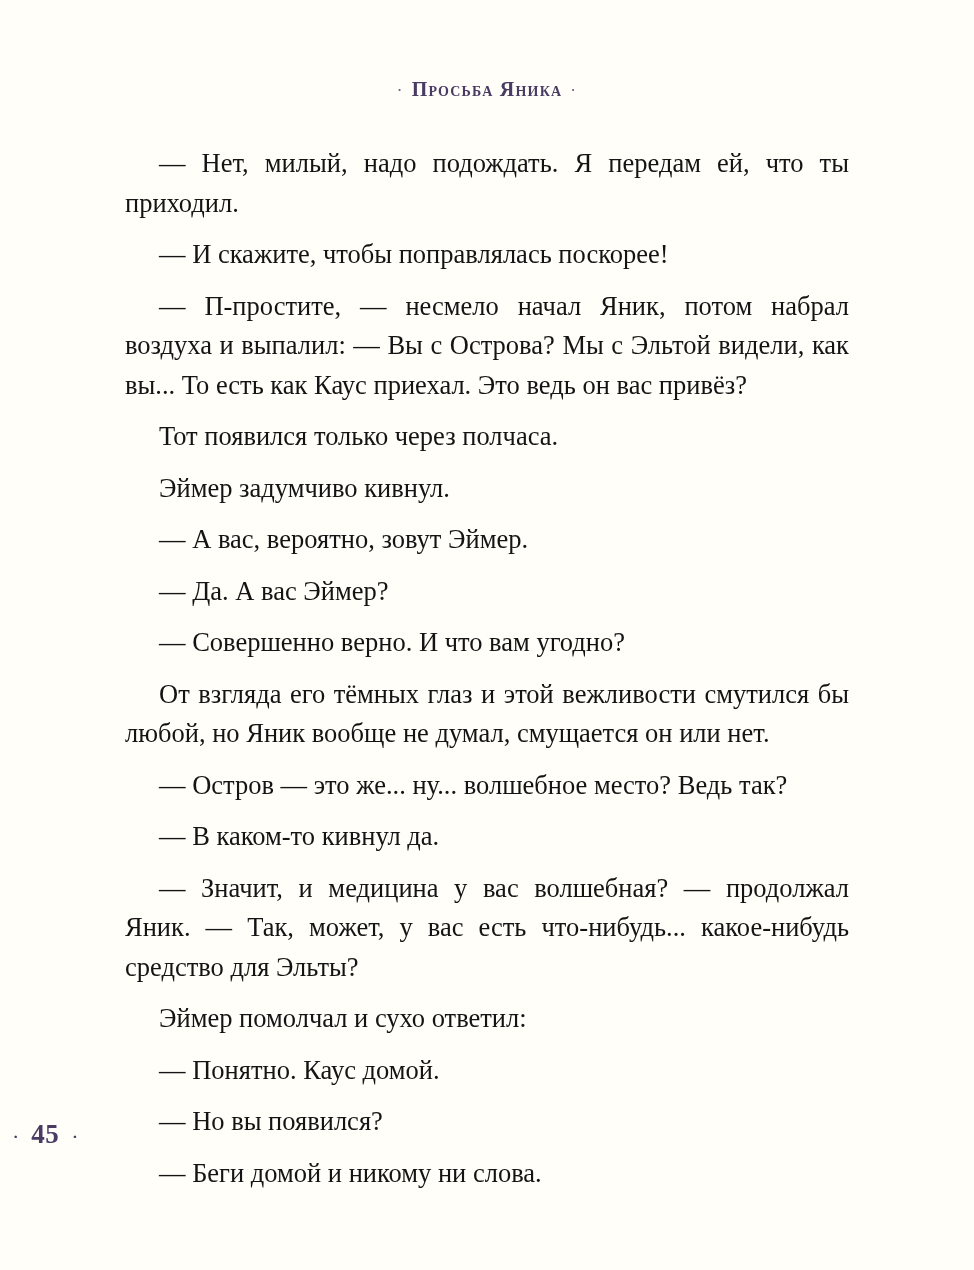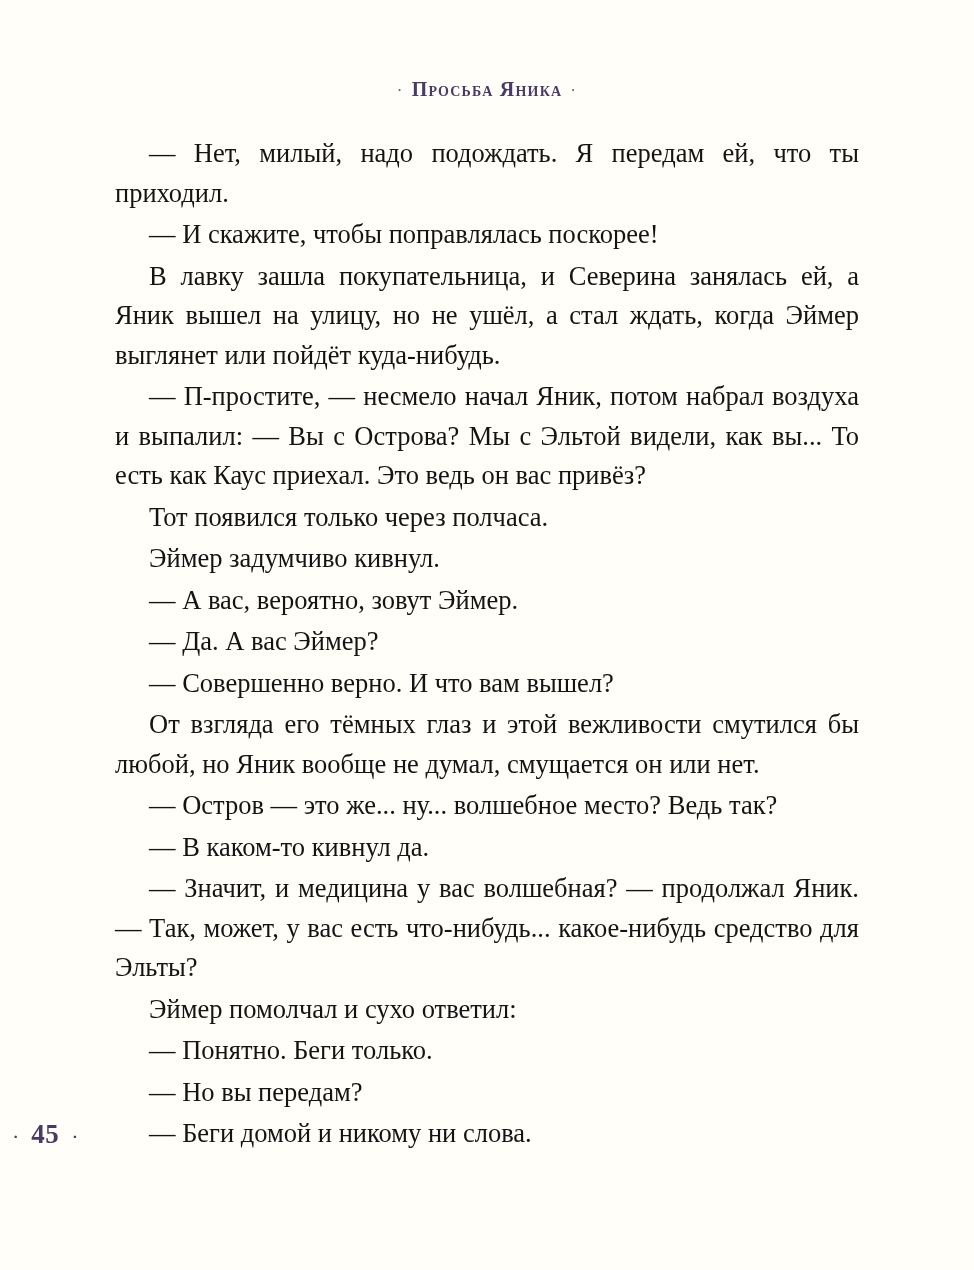--- a/index.html
+++ b/index.html
@@ -47,21 +47,21 @@
     top: 132px;
     left: 113px;
     width: 748px;
     font-size: 26.5px;
     line-height: 39.5px;
     text-align: justify;
     text-justify: inter-word;
     color: #141414;
   }
   .text-block p {
-    margin: 2px;
+    margin: 12px;
     text-indent: 34px;
     hyphens: manual;
   }
   .text-block p.last-line-left {
     text-align-last: left;
   }
   .folio {
     position: absolute;
     bottom: 120px;
     left: 0;
@@ -85,34 +85,33 @@
 
 <div class="page">
 
   <div class="running-head">
     <span class="dot">·</span><span class="ttl">Просьба Яника</span><span class="dot">·</span>
   </div>
 
   <div class="text-block">
     <p class="last-line-left">— Нет, милый, надо подождать. Я передам ей, что ты приходил.</p>
     <p class="last-line-left">— И скажите, чтобы поправлялась поскорее!</p>
-    <p class="last-line-left">В лавку зашла покупательница, и Северина занялась ей, а Яник вышел на улицу, но не ушёл, а стал ждать, когда Эймер выглянет или пойдёт куда-нибудь.</p>
     <p class="last-line-left">— П-простите, — несмело начал Яник, потом набрал воздуха и выпалил: — Вы с Острова? Мы с Эльтой виде­ли, как вы... То есть как Каус приехал. Это ведь он вас привёз?</p>
     <p class="last-line-left">Тот появился только через полчаса.</p>
     <p class="last-line-left">Эймер задумчиво кивнул.</p>
     <p class="last-line-left">— А вас, вероятно, зовут Эймер.</p>
     <p class="last-line-left">— Да. А вас Эймер?</p>
-    <p class="last-line-left">— Совершенно верно. И что вам вышел?</p>
+    <p class="last-line-left">— Совершенно верно. И что вам угодно?</p>
     <p class="last-line-left">От взгляда его тёмных глаз и этой вежливости сму­тился бы любой, но Яник вообще не думал, смущается он или нет.</p>
     <p class="last-line-left">— Остров — это же... ну... волшебное место? Ведь так?</p>
     <p class="last-line-left">— В каком-то кивнул да.</p>
     <p class="last-line-left">— Значит, и медицина у вас волшебная? — продол­жал Яник. — Так, может, у вас есть что-нибудь... какое-нибудь средство для Эльты?</p>
     <p class="last-line-left">Эймер помолчал и сухо ответил:</p>
-    <p class="last-line-left">— Понятно. Беги только.</p>
-    <p class="last-line-left">— Но вы передам?</p>
+    <p class="last-line-left">— Понятно. Каус домой.</p>
+    <p class="last-line-left">— Но вы появился?</p>
     <p class="last-line-left">— Беги домой и никому ни слова.</p>
   </div>
 
   <div class="folio">
     <span class="dot">·</span><span class="num">45</span><span class="dot">·</span>
   </div>
 
 </div>
 
 </body></html>

